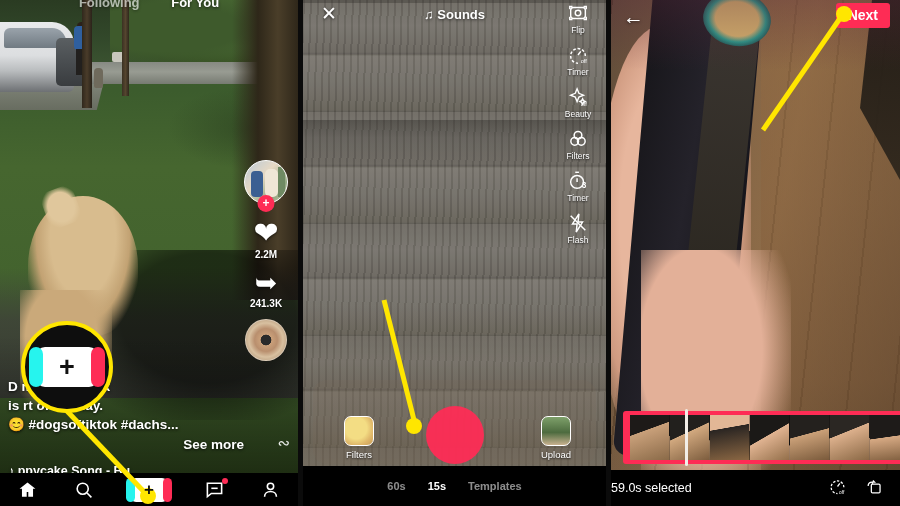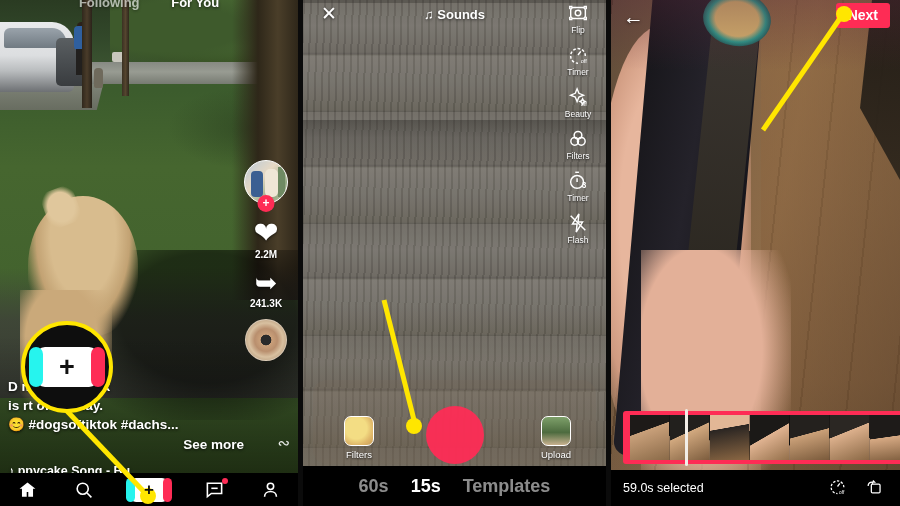--- a/index.html
+++ b/index.html
@@ -168,37 +168,37 @@
   .sidebtn { position:absolute; bottom:46px; width:56px; text-align:center; color:#fff; }
   .sidebtn .thumb { width:30px; height:30px; border-radius:7px; margin:0 auto; border:1.5px solid #fff; }
   .sidebtn .lbl { font-size:9.5px; margin-top:3px; text-shadow:0 1px 2px rgba(0,0,0,.8); }
   .effects-thumb { background:radial-gradient(circle at 40% 40%, #f3dd84 0 45%, #e0b86a 70%, #c79a55 100%); }
   .upload-thumb { background:linear-gradient(180deg,#7ea06a,#4d6b3f 55%,#c7b08e); }
   .recbtn { position:absolute; left:50%; transform:translateX(-50%); bottom:42px;
     width:58px; height:58px; border-radius:50%; background:#fe2c55; opacity:.95; }
 
   .modes { position:absolute; left:0; bottom:0; width:303px; height:40px; background:#000;
     display:flex; align-items:center; justify-content:center; gap:22px; }
-  .mode { color:rgba(255,255,255,.55); font-size:18px; font-weight:600; }
+  .mode { color:rgba(255,255,255,.55); font-size:11px; font-weight:600; }
   .mode.active { color:#fff; font-weight:bold; }
 
   
   .backarrow { position:absolute; left:12px; top:6px; color:#fff; font-size:21px; line-height:21px;
     text-shadow:0 1px 3px rgba(0,0,0,.6); }
   .nextbtn { position:absolute; right:10px; top:3px; background:#fe2c55; color:#fff;
     font-size:14px; font-weight:bold; padding:4px 12px 5px; border-radius:3px; }
 
   .trimwrap { position:absolute; left:12px; right:-2px; bottom:42px; height:53px; }
   .trim { position:absolute; inset:0; background:#fe2c55; border-radius:3px; padding:4px 7px; display:flex; overflow:hidden; }
   .frame { flex:1 0 auto; width:40px; height:45px; border-right:1px solid rgba(0,0,0,.25); }
   .playhead { position:absolute; left:62px; top:-2px; width:3px; height:57px; background:#f2eee8; border-radius:2px; }
 
   .botbar { position:absolute; left:0; bottom:0; width:289px; height:36px; background:#000;
     display:flex; align-items:center; }
-  .selected { color:#fff; font-size:12.5px; margin-left:12px; font-weight:500; }
+  .selected { color:#fff; font-size:12.5px; font-weight:500; }
   .botright { margin-left:auto; display:flex; gap:18px; margin-right:16px; color:#fff; }
 
   
   .anno { position:absolute; inset:0; pointer-events:none; }
   .anno svg { position:absolute; inset:0; }
   .yellow-circle { position:absolute; border:4px solid #ffe600; border-radius:50%; }
   .dot { position:absolute; width:16px; height:16px; border-radius:50%; background:#ffe600; }
 
   .mag1 { left:21px; top:321px; width:92px; height:92px; overflow:hidden;
     background:#0e0e0e; display:flex; align-items:center; justify-content:center; }

